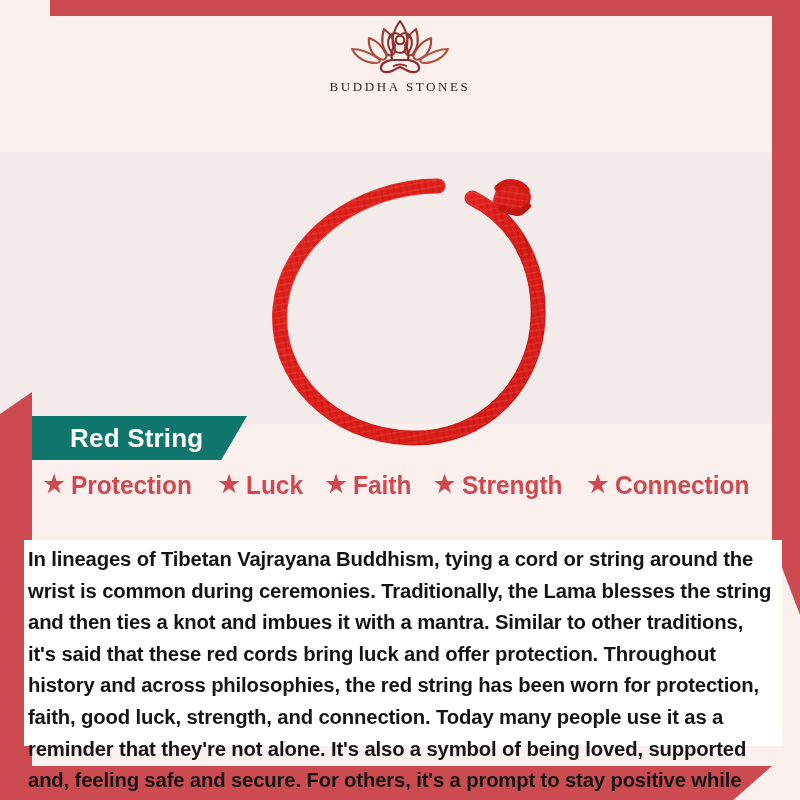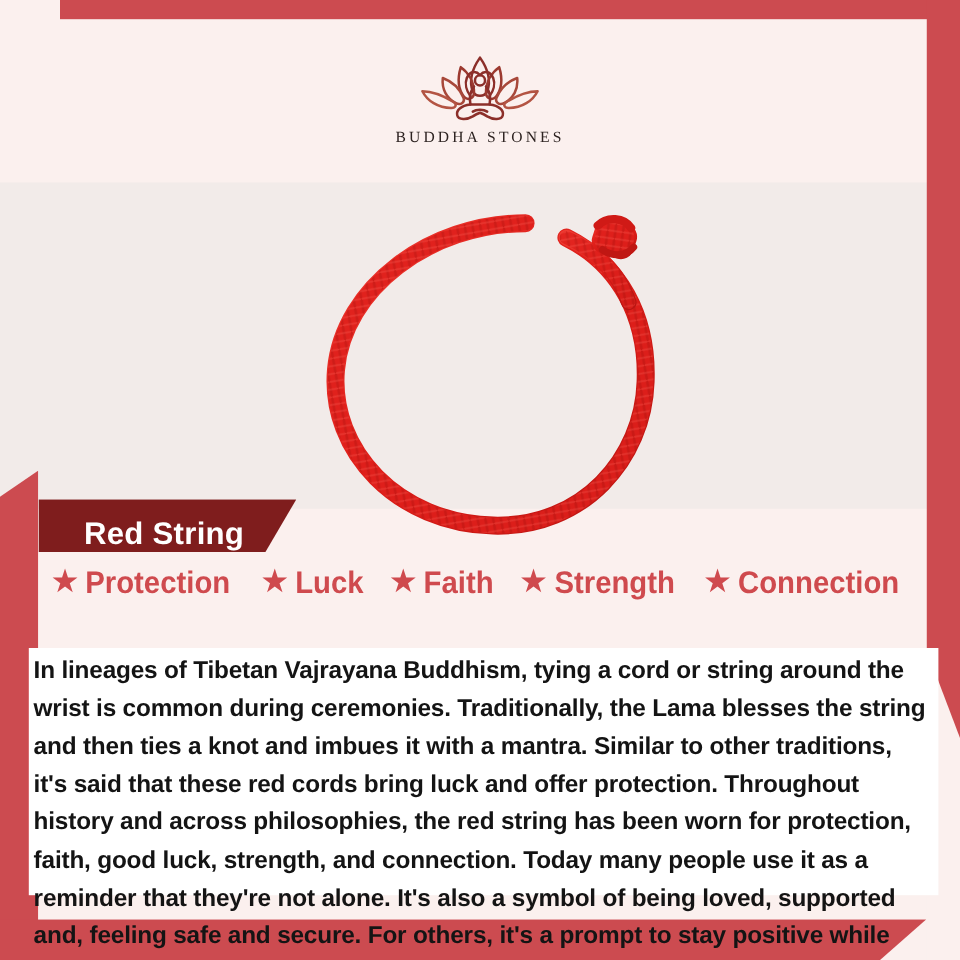--- a/index.html
+++ b/index.html
@@ -41,21 +41,21 @@
     background:#fbf0ee;
   }
   #image-stage{
     position:absolute;left:0;top:152px;width:800px;height:272px;
     background:#f2ebe9;
   }
 
   
   #logo-block{
     position:absolute;left:0;top:16px;width:800px;height:92px;
-    display:flex;flex-direction:column;align-items:center;justify-content:flex-start;margin-top:27px;
+    display:flex;flex-direction:column;align-items:center;justify-content:flex-start;
   }
   #logo-mark{width:128px;height:60px;display:block;}
   #logo-word{
     margin-top:3px;
     font-family:"Liberation Serif",serif;
     font-size:13px;letter-spacing:2.6px;color:#2d2321;font-weight:400;
   }
 
   
   #title-band{
@@ -75,23 +75,23 @@
 
   
   #bracelet-wrap{
     position:absolute;left:248px;top:168px;width:330px;height:292px;
   }
   #bracelet-svg{width:330px;height:292px;display:block;}
 
   
   #ribbon{
     position:absolute;left:32px;top:416px;width:215px;height:44px;
-    background:#7f1d1d;
+    background:#0f766e;
     clip-path:polygon(0 0,100% 0,88% 100%,0 100%);
-    display:flex;align-items:flex-end;
+    display:flex;align-items:center;
   }
   #ribbon-label{
     color:#ffffff;font-weight:700;font-size:26px;
     margin-left:38px;letter-spacing:0.2px;
     font-family:"Liberation Sans",sans-serif;
   }
 
   
   #features{
     position:absolute;left:42px;top:466px;width:716px;height:38px;

